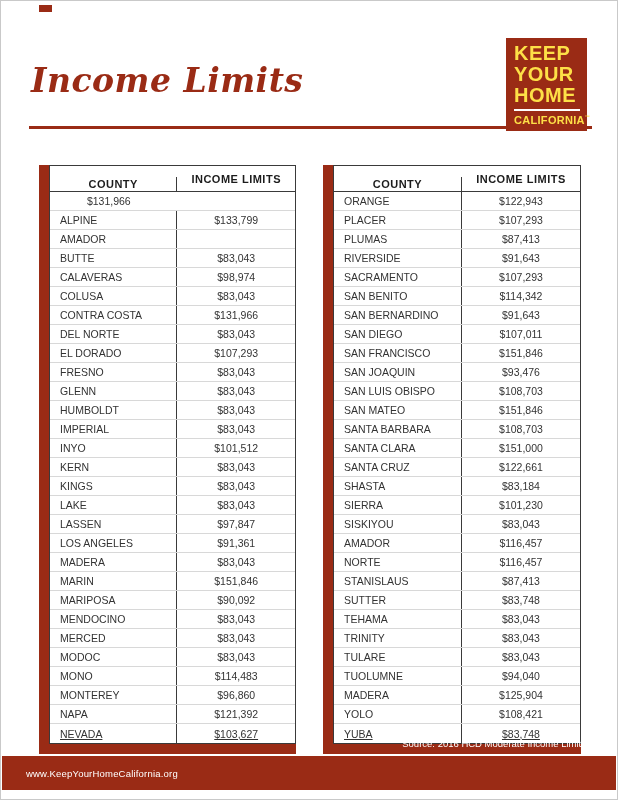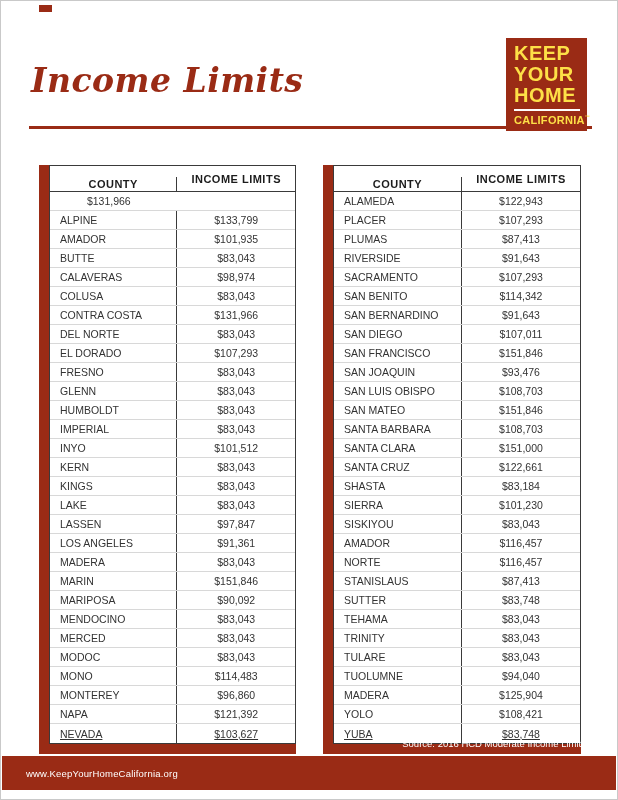--- a/index.html
+++ b/index.html
@@ -194,21 +194,20 @@
               <div class="td td-income">$131,966</div>
             </div>
 
             <div class="tr">
               <div class="td td-county">ALPINE</div>
               <div class="td td-income">$133,799</div>
             </div>
 
             <div class="tr">
               <div class="td td-county">AMADOR</div>
-              <div class="td td-income">$101,935</div>
             </div>
 
             <div class="tr">
               <div class="td td-county">BUTTE</div>
               <div class="td td-income">$83,043</div>
             </div>
 
             <div class="tr">
               <div class="td td-county">CALAVERAS</div>
               <div class="td td-income">$98,974</div>
@@ -343,21 +342,21 @@
     <div class="table-row-wrap">
       <div class="accent-left"></div>
       <div class="data-table">
         <div class="thead">
           <div class="th th-county">COUNTY</div>
           <div class="th th-income">INCOME LIMITS</div>
         </div>
         <div class="tbody">
 
             <div class="tr">
-              <div class="td td-county">ALAMEDA</div>
+              <div class="td td-county">ORANGE</div>
               <div class="td td-income">$122,943</div>
             </div>
 
             <div class="tr">
               <div class="td td-county">PLACER</div>
               <div class="td td-income">$107,293</div>
             </div>
 
             <div class="tr">
               <div class="td td-county">PLUMAS</div>

